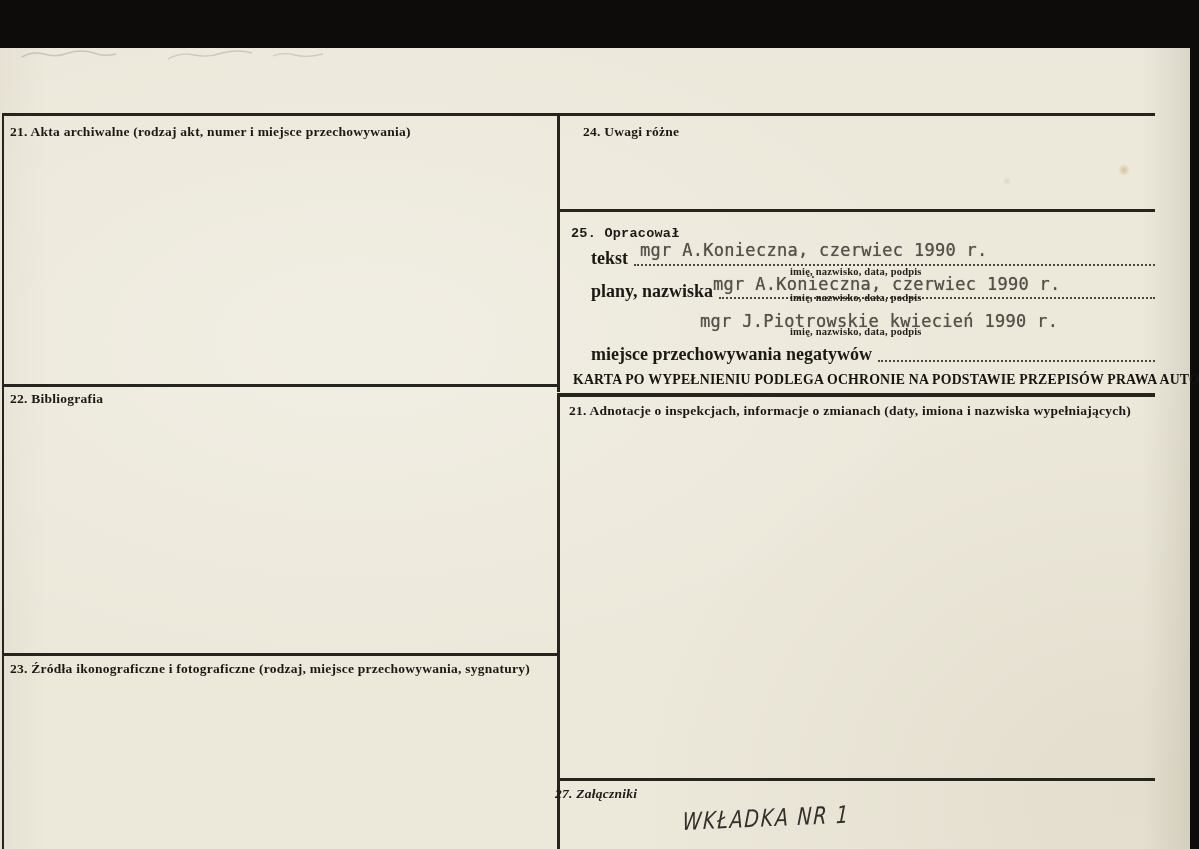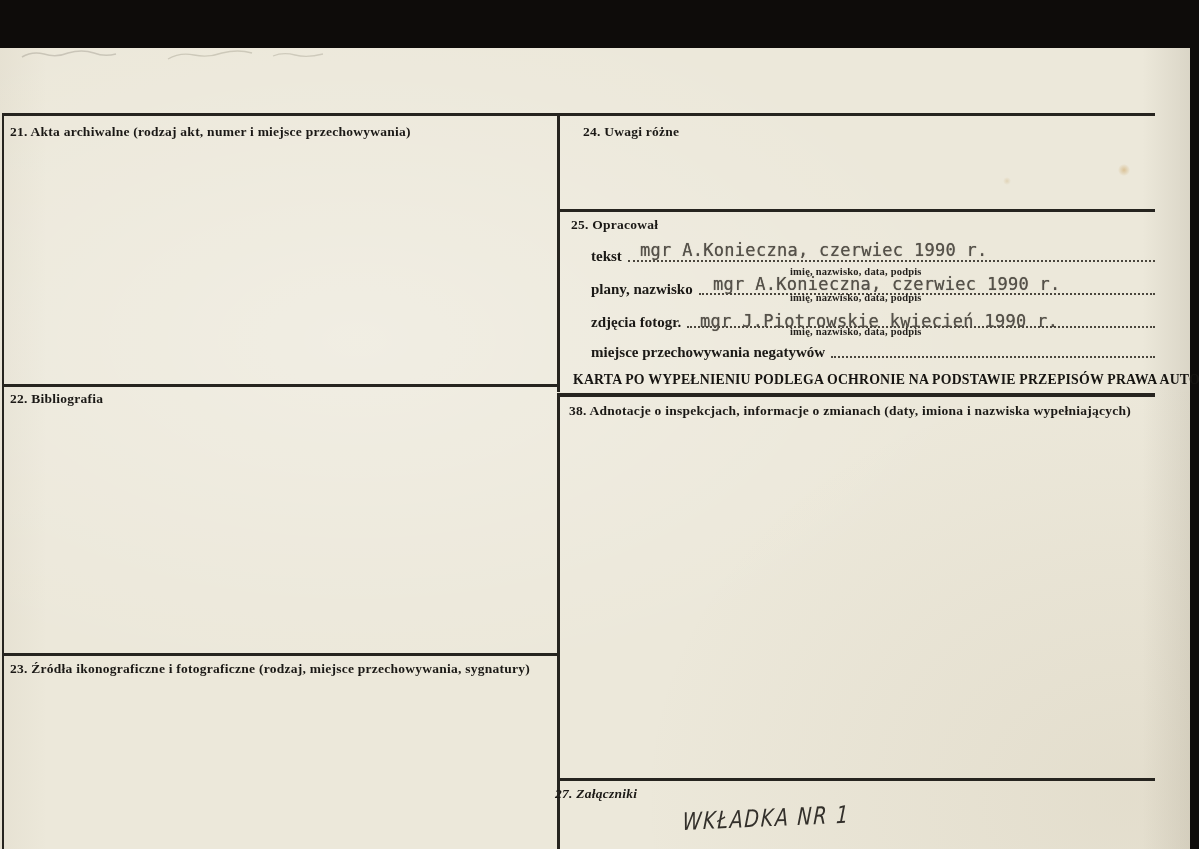--- a/index.html
+++ b/index.html
@@ -6,21 +6,21 @@
   #page{position:relative;width:1199px;height:849px;overflow:hidden;
         font-family:"Liberation Serif",serif;background:#e5e5e5;margin-top:40px;}
   #paper{position:absolute;left:0;top:8px;width:1190px;height:834px;
          background:#ece8da;
          background-image:
            radial-gradient(ellipse 900px 500px at 30% 35%, rgba(255,255,255,.25), rgba(255,255,255,0) 70%),
            radial-gradient(ellipse 700px 600px at 95% 90%, rgba(150,130,90,.10), rgba(150,130,90,0) 70%),
            linear-gradient(90deg, rgba(120,100,70,.05), rgba(0,0,0,0) 4%, rgba(0,0,0,0) 96%, rgba(90,80,60,.12));}
   .rule{position:absolute;background:#26241f;}
   .hdr{position:absolute;font-weight:bold;font-size:13.5px;color:#1b1916;letter-spacing:.25px;white-space:nowrap;}
-  .lbl{font-weight:bold;font-size:15px;color:#1b1916;white-space:nowrap;}
+  .lbl{font-weight:bold;font-size:18px;color:#1b1916;white-space:nowrap;}
   .row25{position:absolute;display:flex;align-items:flex-end;}
   .dots{flex:1 1 auto;border-bottom:2px dotted #4a463d;margin:0 0 3px 6px;height:10px;}
   .typed{position:absolute;font-family:"DejaVu Sans Mono",monospace;font-size:17px;
          color:#55514a;letter-spacing:.3px;white-space:nowrap;text-shadow:0 0 .7px rgba(80,75,65,.85);}
   .cap{position:absolute;font-weight:bold;font-size:10.5px;color:#25221e;text-align:left;width:220px;letter-spacing:.2px;}
   .notice{position:absolute;font-weight:bold;font-size:13.8px;color:#161411;letter-spacing:.2px;white-space:nowrap;}
   .hand{position:absolute;font-family:"DejaVu Sans",sans-serif;font-style:italic;font-size:24px;
         color:#33302b;letter-spacing:2px;white-space:nowrap;
         transform:scaleX(.8) rotate(-2deg) skewX(-5deg);transform-origin:left bottom;}
   .stain{position:absolute;border-radius:50%;}
@@ -52,42 +52,38 @@
   <div class="rule" style="left:2px;top:613px;width:558px;height:3px;"></div>
   <div class="rule" style="left:557px;top:169px;width:598px;height:3px;"></div>
   <div class="rule" style="left:557px;top:352px;width:598px;height:4px;border-top:1px solid #ece8da;box-sizing:content-box;"></div>
   <div class="rule" style="left:557px;top:738px;width:598px;height:3px;"></div>
 
   <div class="hdr" style="left:10px;top:84px;">21. Akta archiwalne  (rodzaj akt, numer i miejsce przechowywania)</div>
   <div class="hdr" style="left:10px;top:351px;">22. Bibliografia</div>
   <div class="hdr" style="left:10px;top:621px;">23.  Źródła ikonograficzne i fotograficzne  (rodzaj, miejsce przechowywania, sygnatury)</div>
 
   <div class="hdr" style="left:583px;top:84px;">24. Uwagi różne</div>
-  <div class="hdr" style="left:571px;top:177px;">25. Opracował</div>
-  <div class="hdr" style="left:569px;top:363px;">38. Adnotacje o inspekcjach, informacje o zmianach  (daty, imiona i nazwiska wypełniających)</div>
+  <div class="hdr" style="left:571px;top:186px;font-family:Liberation Mono, monospace;">25. Opracował</div>
+  <div class="hdr" style="left:569px;top:363px;">21. Adnotacje o inspekcjach, informacje o zmianach  (daty, imiona i nazwiska wypełniających)</div>
   <div class="hdr" style="left:555px;top:746px;font-style:italic;">27. Załączniki</div>
 
   <div class="row25" style="left:591px;top:208px;width:564px;">
     <span class="lbl">tekst</span>
     <span class="dots"></span>
   </div>
   <div class="typed" style="left:640px;top:200px;">mgr A.Konieczna, czerwiec 1990 r.</div>
   <div class="cap" style="left:790px;top:226px;">imię, nazwisko, data, podpis</div>
 
   <div class="row25" style="left:591px;top:241px;width:564px;">
-    <span class="lbl">plany, nazwisko</span>
+    <span class="lbl">plany, nazwiska</span>
     <span class="dots"></span>
   </div>
   <div class="typed" style="left:713px;top:234px;">mgr A.Konieczna, czerwiec 1990 r.</div>
   <div class="cap" style="left:790px;top:252px;">imię, nazwisko, data, podpis</div>
 
-  <div class="row25" style="left:591px;top:274px;width:564px;">
-    <span class="lbl">zdjęcia fotogr.</span>
-    <span class="dots"></span>
-  </div>
   <div class="typed" style="left:700px;top:271px;">mgr J.Piotrowskie kwiecień 1990 r.</div>
   <div class="cap" style="left:790px;top:286px;">imię, nazwisko, data, podpis</div>
 
   <div class="row25" style="left:591px;top:304px;width:564px;">
     <span class="lbl">miejsce przechowywania negatywów</span>
     <span class="dots"></span>
   </div>
 
   <div class="notice" style="left:573px;top:332px;">KARTA PO WYPEŁNIENIU PODLEGA OCHRONIE NA PODSTAWIE PRZEPISÓW PRAWA AUTORSKIEGO !</div>
 

